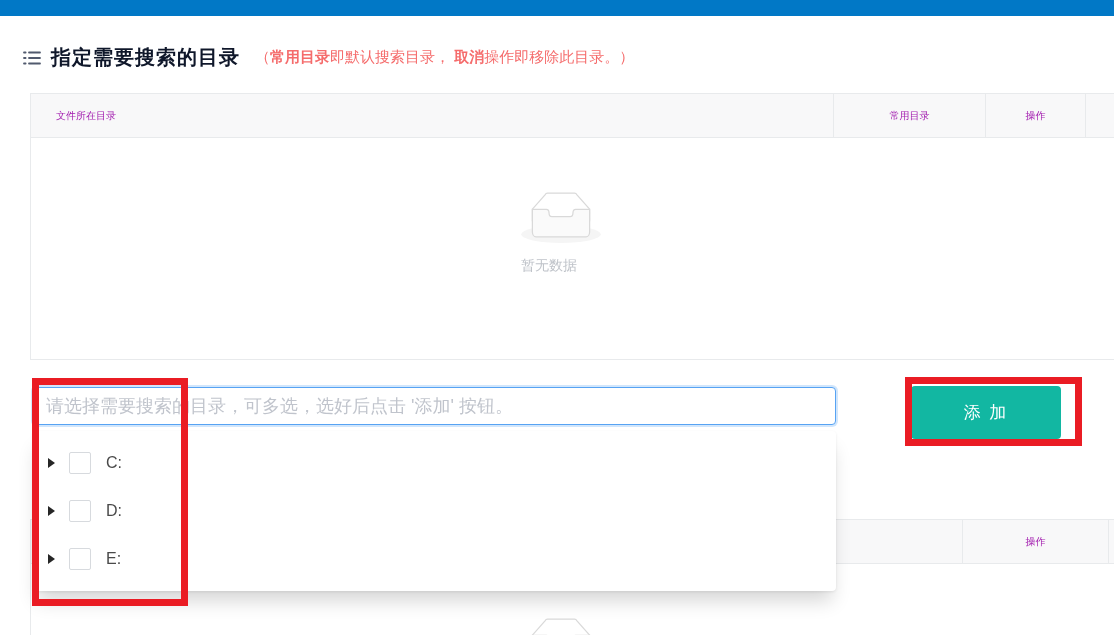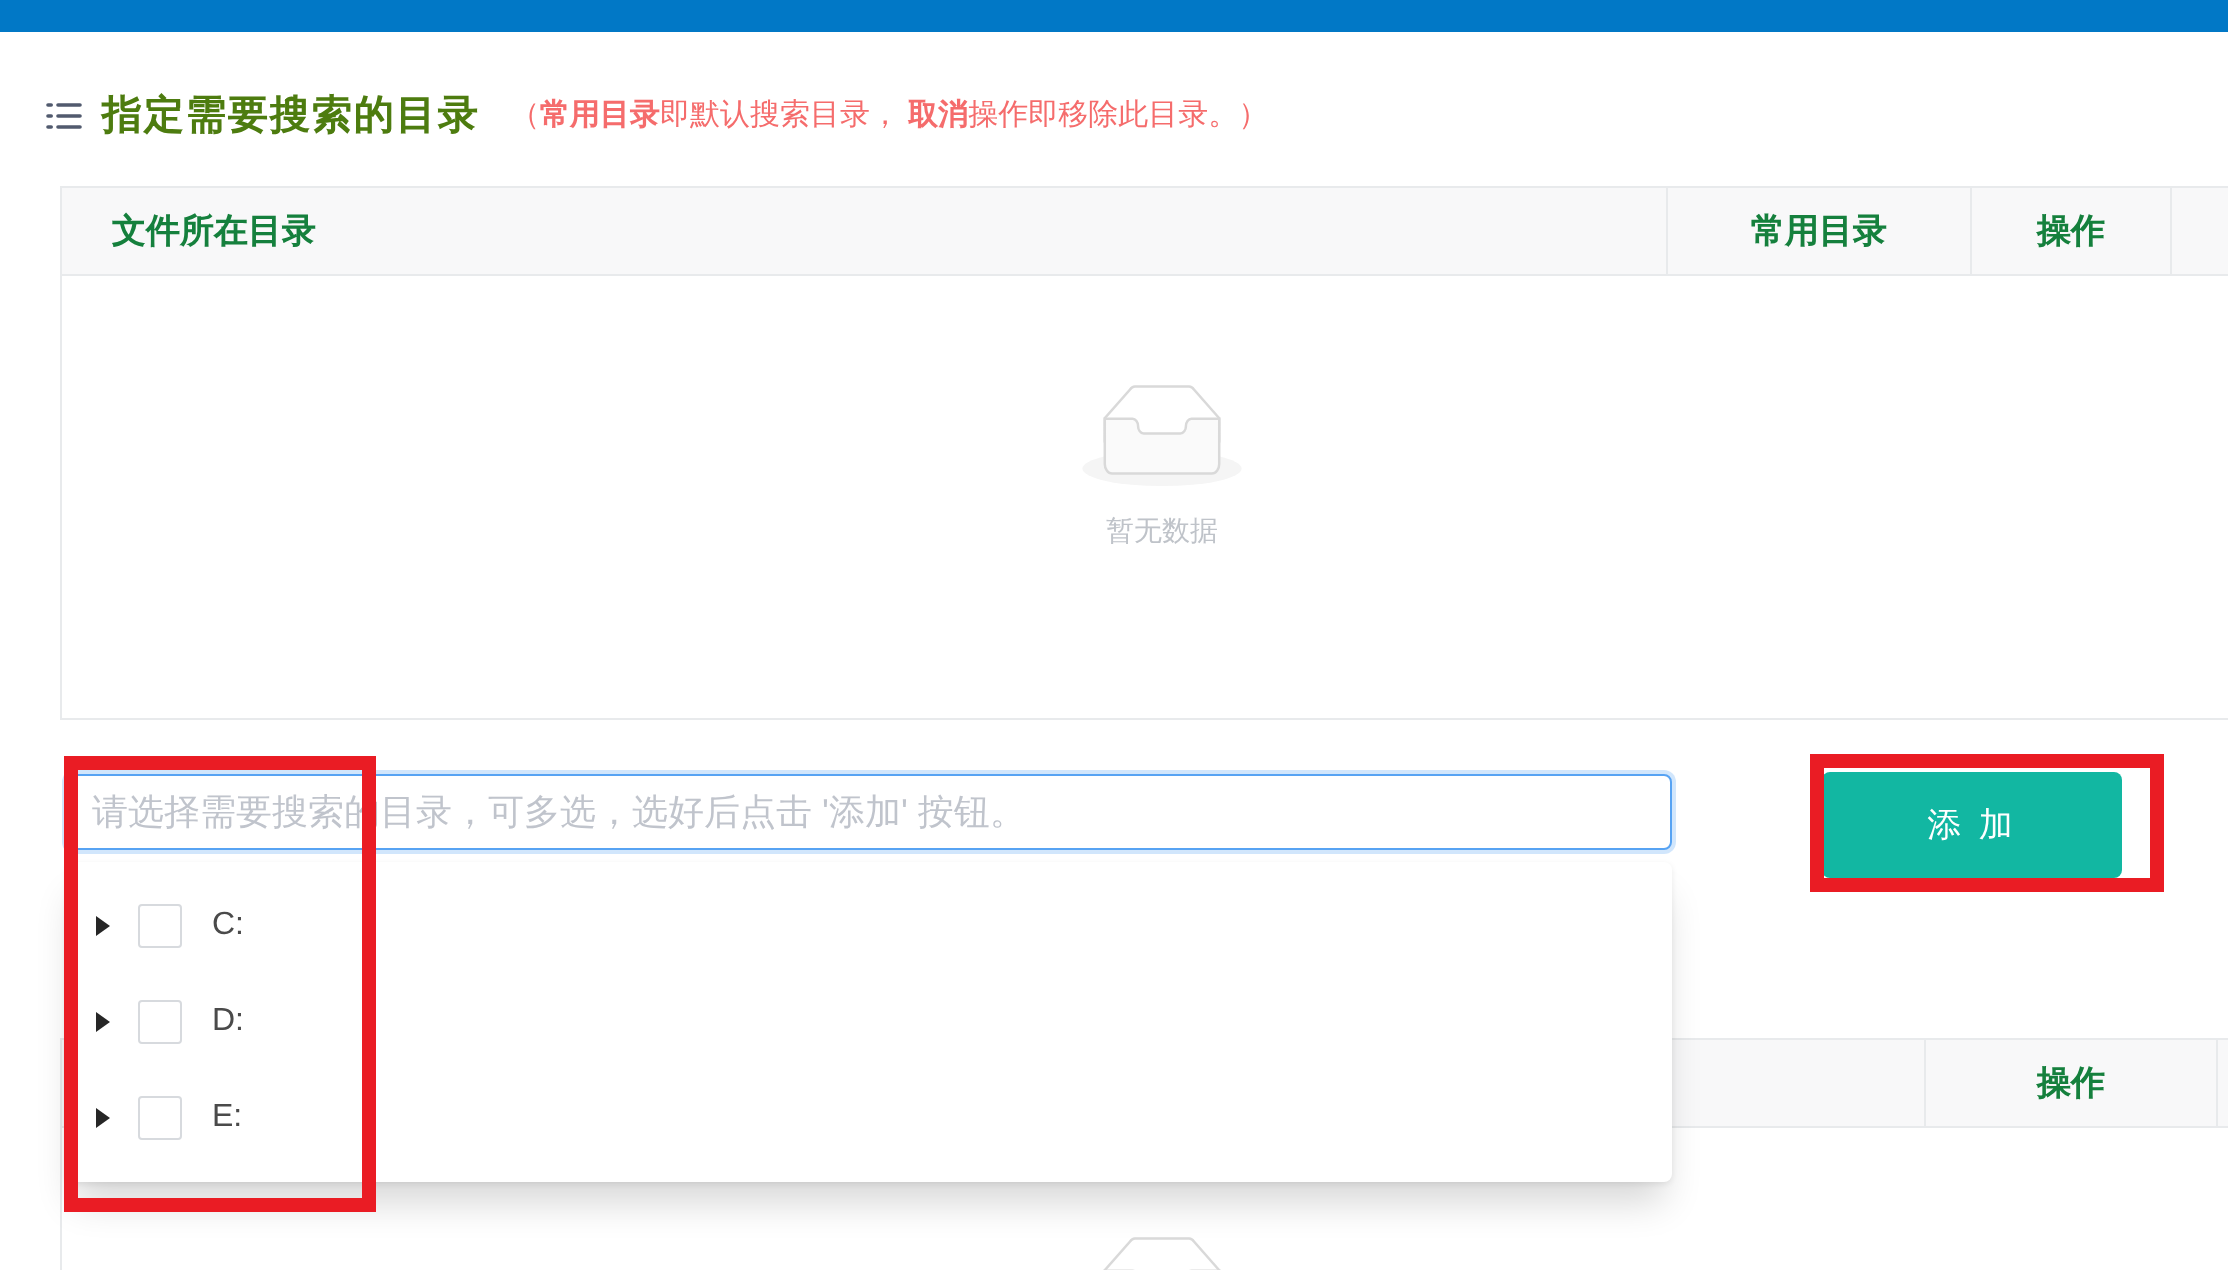--- a/index.html
+++ b/index.html
@@ -6,46 +6,46 @@
   html,body { width:1114px; height:635px; overflow:hidden; background:#fff;
     font-family:"Liberation Sans","DejaVu Sans",sans-serif; }
   .abs { position:absolute; }
 
   
   .topbar { left:0; top:0; width:1114px; height:16px; background:#0178c6; }
 
   
   .page-header { left:22px; top:44px; display:flex; align-items:center; gap:9px; }
   .list-icon { width:20px; height:20px; display:block; }
-  .page-title { font-size:20px; font-weight:bold; color:#4d7c0f; letter-spacing:1px; }
+  .page-title { font-size:20px; font-weight:bold; color:#0f172a; letter-spacing:1px; }
   .title-note { font-size:15px; color:#f56c6c; margin-left:6px; }
   .title-note b { font-weight:bold; }
 
   
   .tbl { width:1170px; border:1px solid #e8eaec; background:#fff; }
   .tbl-head { display:flex; height:44px; background:#f8f8f9; border-bottom:1px solid #e8eaec; }
-  .tbl-head .cell { display:flex; align-items:center; font-size:17px; color:#15803d;
-    border-right:1px solid #e8eaec;font-weight:bold; }
+  .tbl-head .cell { display:flex; align-items:center; font-size:10px; color:#a21caf;
+    border-right:1px solid #e8eaec; }
   .tbl-head .cell:last-child { border-right:none; }
   .tbl-body { position:relative; height:221px; background:#fff; }
 
   .t1 { left:30px; top:93px; }
   .t1 .c1 { width:803px; padding-left:25px; }
   .t1 .c2 { width:152px; justify-content:center; }
   .t1 .c3 { width:100px; justify-content:center; }
   .t1 .c4 { flex:1; }
 
   .t2 { left:30px; top:519px; z-index:1; }
   .t2 .c1 { width:932px; padding-left:25px; }
   .t2 .c2 { width:146px; justify-content:center; }
   .t2 .c3 { flex:1; }
 
   
   .empty { position:absolute; left:490px; top:54px; width:120px;
-    display:flex; flex-direction:column; align-items:center; }
+    display:flex; flex-direction:column; }
   .empty-text { margin-top:14px; font-size:14px; color:#bfc3c9; }
 
   
   .picker-input { left:33px; top:387px; width:803px; height:38px;
     border:1px solid #57a3f3; border-radius:4px; background:#fff;
     box-shadow:0 0 0 2px rgba(45,140,240,.22); padding:0 12px;
     font-size:18px; color:#515a6e; outline:none;
     font-family:"Liberation Sans","DejaVu Sans",sans-serif; }
   .picker-input::placeholder { color:#c0c4cc; opacity:1; }
 

